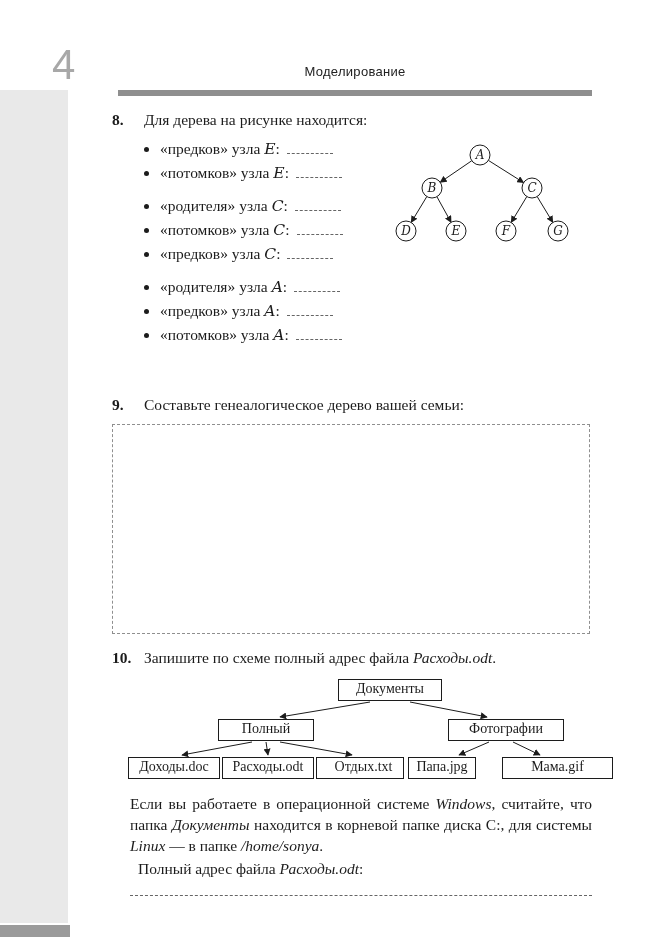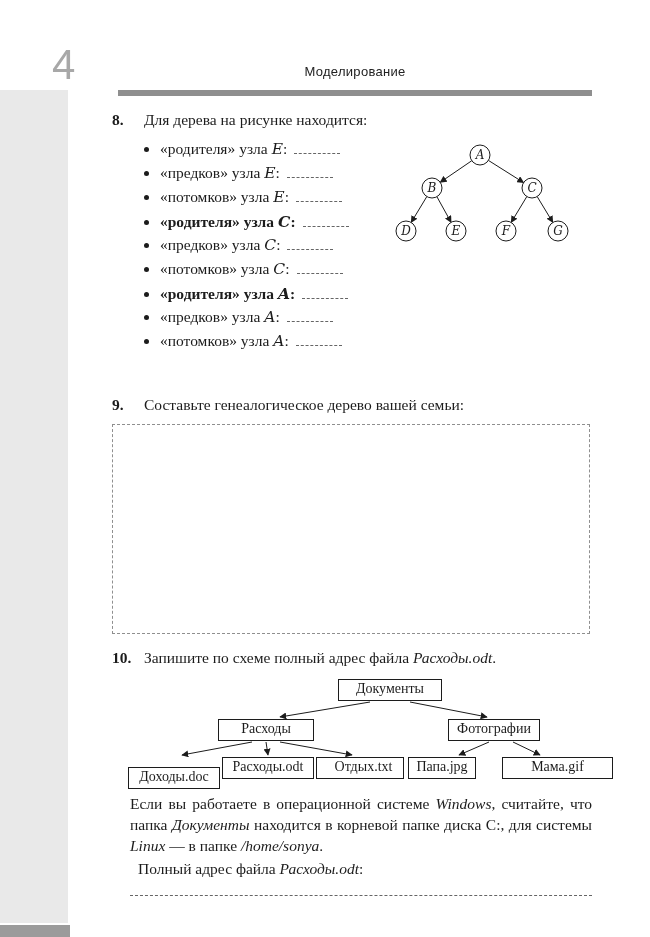--- a/index.html
+++ b/index.html
@@ -15,21 +15,21 @@
   .content{position:absolute;left:112px;top:110px;width:480px;font-size:15.5px;line-height:1.35;}
   .task-head{display:flex;}
   .tnum{flex:none;width:32px;box-sizing:border-box;padding-right:4px;font-weight:700;}
   .ttext{flex:1;}
   .it{font-style:italic;}
   .mi{font-style:italic;font-family:"DejaVu Serif",serif;margin-left:4px;}
   
   .t8-body{position:relative;margin-top:6px;min-height:248px;}
   ul.bullets{list-style:none;margin:0;padding:0 0 0 32px;}
   ul.bullets li{line-height:23px;white-space:nowrap;}
-  ul.bullets li.gap{margin-top:1px;font-weight:bold;}
+  ul.bullets li.gap{margin-top:9px;}
   .dot{display:inline-block;width:5px;height:5px;border-radius:50%;background:#1c1c1c;
         margin-right:11px;vertical-align:2px;}
   .blank{display:inline-block;width:46px;height:13px;margin-left:7px;
         border-bottom:1px dashed #666;}
   svg.tree{position:absolute;right:0;top:4px;}
   svg.tree text{font-family:"DejaVu Serif",serif;font-style:italic;font-size:12px;fill:#1c1c1c;}
   svg.tree circle{fill:#fff;stroke:#1c1c1c;stroke-width:1;}
   svg.tree line, svg.fdiag line{stroke:#1c1c1c;stroke-width:1;}
   
   .task9{margin-top:10px;}
@@ -37,22 +37,22 @@
         border:1px dashed #8f8f8f;background:#fff;}
   
   .task10{margin-top:14px;}
   .fdiag-wrap{position:relative;margin-top:10px;width:478px;height:102px;}
   svg.fdiag{position:absolute;left:0;top:0;}
   .dbox{position:absolute;height:22px;box-sizing:border-box;border:1px solid #1c1c1c;
         background:#fff;display:flex;align-items:center;justify-content:center;
         font-size:14px;padding:0 4px;}
   .b-root{left:226px;top:0;width:104px;}
   .b-texts{left:106px;top:40px;width:96px;}
-  .b-photos{left:336px;top:40px;width:92px;}
-  .b-f0{left:16px;top:88px;width:92px;}
+  .b-photos{left:336px;top:40px;width:116px;}
+  .b-f0{left:16px;top:78px;width:92px;}
   .b-f1{left:110px;top:78px;width:92px;}
   .b-f2{left:204px;top:78px;width:88px;padding-left:11px;}
   .b-f3{left:296px;top:78px;width:68px;}
   .b-f4{left:390px;top:78px;width:111px;}
   .t10-text{margin:13px 0 0 18px;width:462px;}
   .para{margin:0;text-align:justify;}
   .answer-line{margin:2px 0 0 8px;}
   .dash-line{margin-top:15px;width:100%;height:1px;border-bottom:1px dashed #666;}
 </style>
 </head>
@@ -67,26 +67,25 @@
 
   <div class="content">
 
     <div class="task8">
       <div class="task-head">
         <span class="tnum">8.</span>
         <span class="ttext">Для дерева на рисунке находится:</span>
       </div>
       <div class="t8-body">
         <ul class="bullets">
-          <li><span class="dot"></span><span>«родителя» узла</span><span class="mi">E</span><span>:</span><span class="blank"></span></li>
           <li><span class="dot"></span><span>«предков» узла</span><span class="mi">E</span><span>:</span><span class="blank"></span></li>
           <li><span class="dot"></span><span>«потомков» узла</span><span class="mi">E</span><span>:</span><span class="blank"></span></li>
           <li class="gap"><span class="dot"></span><span>«родителя» узла</span><span class="mi">C</span><span>:</span><span class="blank"></span></li>
+          <li><span class="dot"></span><span>«потомков» узла</span><span class="mi">C</span><span>:</span><span class="blank"></span></li>
           <li><span class="dot"></span><span>«предков» узла</span><span class="mi">C</span><span>:</span><span class="blank"></span></li>
-          <li><span class="dot"></span><span>«потомков» узла</span><span class="mi">C</span><span>:</span><span class="blank"></span></li>
           <li class="gap"><span class="dot"></span><span>«родителя» узла</span><span class="mi">A</span><span>:</span><span class="blank"></span></li>
           <li><span class="dot"></span><span>«предков» узла</span><span class="mi">A</span><span>:</span><span class="blank"></span></li>
           <li><span class="dot"></span><span>«потомков» узла</span><span class="mi">A</span><span>:</span><span class="blank"></span></li>
         </ul>
 
         <svg class="tree" width="200" height="108" viewBox="0 0 200 108">
           <defs>
             <marker id="arr1" viewBox="0 0 10 10" refX="9" refY="5" markerWidth="7" markerHeight="7" orient="auto">
               <path d="M0,0 L10,5 L0,10 z" fill="#1c1c1c"></path>
             </marker>
@@ -142,21 +141,21 @@
           </defs>
           <line x1="258" y1="23" x2="168" y2="38" marker-end="url(#arr2)"></line>
           <line x1="298" y1="23" x2="375" y2="38" marker-end="url(#arr2)"></line>
           <line x1="140" y1="63" x2="70" y2="76" marker-end="url(#arr2)"></line>
           <line x1="154" y1="63" x2="156" y2="76" marker-end="url(#arr2)"></line>
           <line x1="168" y1="63" x2="240" y2="76" marker-end="url(#arr2)"></line>
           <line x1="377" y1="63" x2="347" y2="76" marker-end="url(#arr2)"></line>
           <line x1="401" y1="63" x2="428" y2="76" marker-end="url(#arr2)"></line>
         </svg>
         <div class="dbox b-root">Документы</div>
-        <div class="dbox b-texts">Расходы</div>
+        <div class="dbox b-texts">Полный</div>
         <div class="dbox b-photos">Фотографии</div>
         <div class="dbox b-f0">Доходы.doc</div>
         <div class="dbox b-f1">Расходы.odt</div>
         <div class="dbox b-f2">Отдых.txt</div>
         <div class="dbox b-f3">Папа.jpg</div>
         <div class="dbox b-f4">Мама.gif</div>
       </div>
 
       <div class="t10-text">
         <p class="para"><span>Если вы работаете в операционной системе </span><span class="it">Windows</span><span>, считайте, что папка </span><span class="it">Документы</span><span> находится в корневой папке диска C:, для системы </span><span class="it">Linux</span><span> — в папке </span><span class="it">/home/sonya</span><span>.</span></p>

